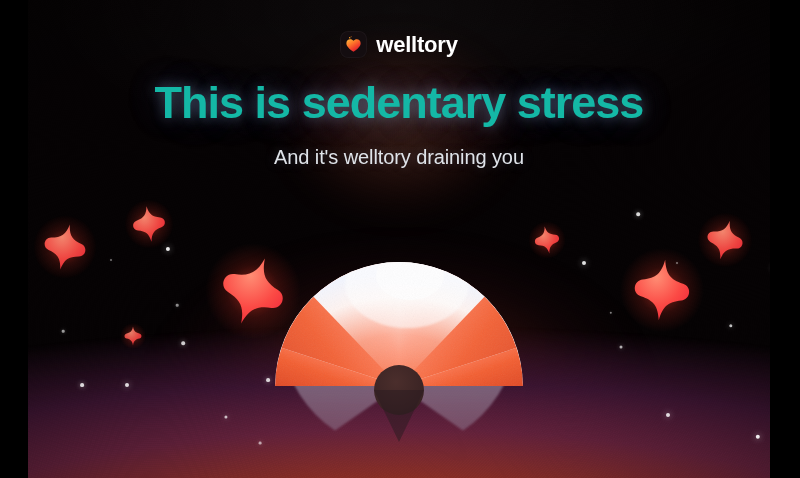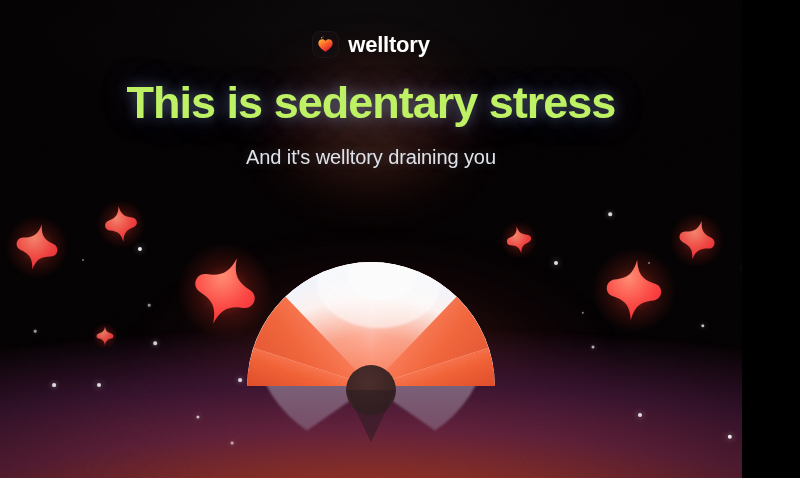--- a/index.html
+++ b/index.html
@@ -14,20 +14,21 @@
   }
 
   
   #stage {
     position: relative;
     width: 742px;
     height: 478px;
     background: #050203;
     overflow: hidden;
     isolation: isolate;
+    margin-left: 28px;
   }
 
   
   .bg-layer { position:absolute; inset:0; pointer-events:none; }
 
   .glow-bottom {
     position: absolute;
     left: -8%;
     right: -8%;
     bottom: -40px;
@@ -108,21 +109,21 @@
     line-height: 1;
   }
 
   
   .headline {
     position: absolute;
     top: 79px;
     left: 0; right: 0;
     text-align: center;
     z-index: 6;
-    color: #bef264;
+    color: #14b8a6;
     font-size: 45px;
     font-weight: 700;
     letter-spacing: -1.0px;
     line-height: 1.06;
     text-shadow:
       0 0 14px rgba(180,205,255,0.40),
       0 0 34px rgba(120,160,230,0.26),
       0 0 62px rgba(90,130,200,0.16);
   }
 

